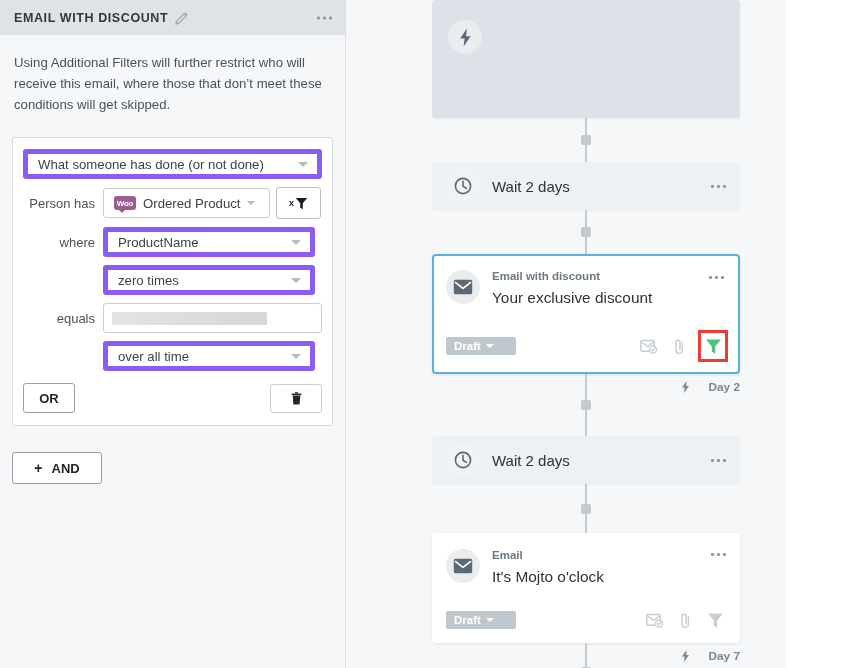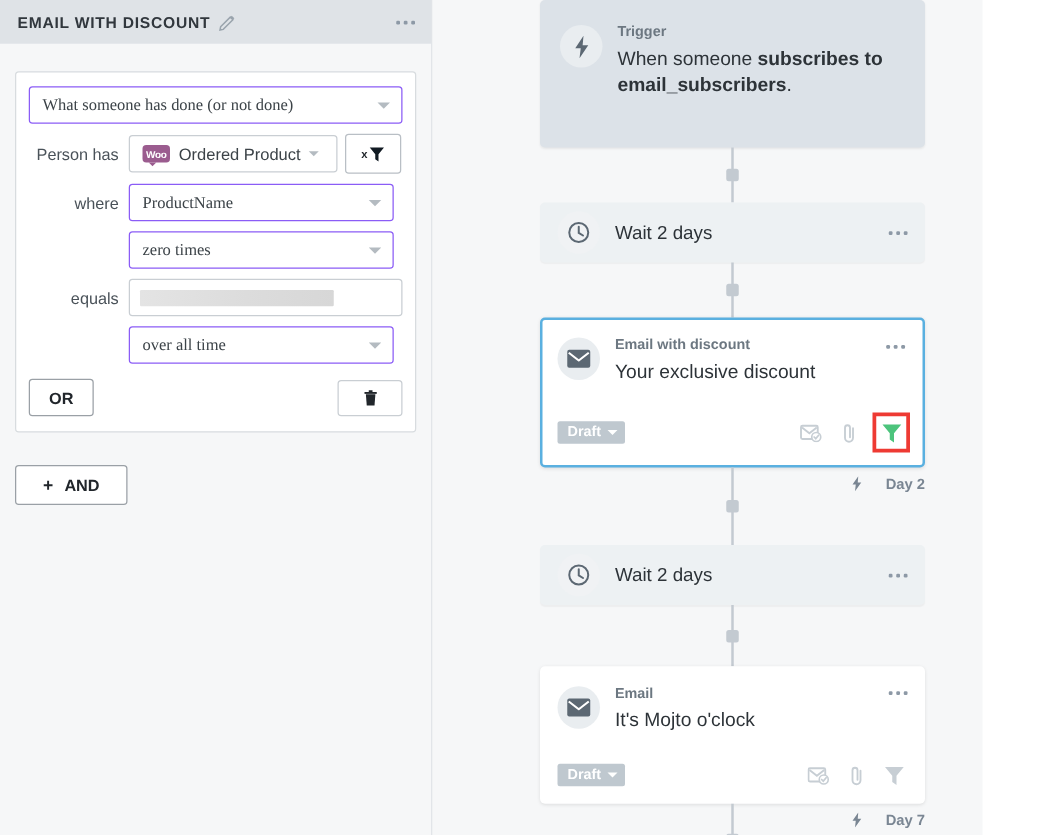--- a/index.html
+++ b/index.html
@@ -62,32 +62,31 @@
     text-align: right;
     padding-right: 8px;
     font-size: 13px;
     color: #4a5259;
     flex: 0 0 80px;
   }
 
   .select {
     position: relative;
     height: 30px;
-    border: 1px solid #8b5cf6;
+    border: 5px solid #8b5cf6;
     border-radius: 3px;
     background: #fff;
     display: flex; align-items: center;
     padding: 0 24px 0 10px;
     font-size: 13.2px;
     color: #3c4348;
     flex: 1 1 auto;
     min-width: 0;
     white-space: nowrap;
     overflow: hidden;
-    font-family: Liberation Serif, serif;
   }
   .select .caret {
     position: absolute; right: 9px; top: 50%; margin-top: -2px;
     width: 0; height: 0;
     border-left: 5px solid transparent;
     border-right: 5px solid transparent;
     border-top: 5px solid #b4bbc1;
   }
   .select-full { width: 100%; }
   .select-wide { width: 212px; flex: 0 0 212px; }
@@ -272,21 +271,21 @@
   .card-footer {
     display: flex; align-items: center; justify-content: space-between;
     margin-top: 22px;
   }
   .draft-badge {
     background: #bfc8cf;
     color: #ffffff;
     font-size: 11.5px;
     font-weight: bold;
     border-radius: 2px;
-    padding: 3px 6px 3px 8px;
+    padding: 3px 22px 3px 8px;
     display: inline-flex; align-items: center; gap: 5px;
   }
   .draft-caret {
     width: 0; height: 0;
     border-left: 4px solid transparent;
     border-right: 4px solid transparent;
     border-top: 4px solid #ffffff;
   }
   .footer-icons { display: flex; align-items: center; gap: 8px; }
   .ficon { width: 22px; height: 22px; display: flex; align-items: center; justify-content: center; }
@@ -344,20 +343,21 @@
           <path d="M9.2 2.7 L10.4 1.5 L12.5 3.6 L11.3 4.8 Z" fill="#9aa4ad"></path>
         </svg>
       </span>
       <span class="panel-kebab">
         <i></i>
         <i></i>
         <i></i>
       </span>
     </div>
 
+    <div class="panel-desc">Using Additional Filters will further restrict who will receive this email, where those that don’t meet these conditions will get skipped.</div>
 
     <div class="filter-card">
 
       <div class="row">
         <div class="select select-full">
           <span>What someone has done (or not done)</span>
           <span class="caret"></span>
         </div>
       </div>
 
@@ -430,26 +430,20 @@
   <div class="canvas">
     <div class="flow">
 
       <div class="node">
         <div class="card card-trigger">
           <div class="card-head">
             <div class="icon-circle">
               <svg width="17" height="19" viewBox="0 0 17 19">
                 <path d="M9.8 0.5 L3.2 10.6 L7.6 10.6 L6.6 18.5 L13.6 8.2 L9.1 8.2 Z" fill="#5c6873"></path>
               </svg>
-            </div>
-            <div class="card-body">
-              <div class="kicker">Trigger</div>
-              <div class="headline">
-                <span>When someone </span><b>subscribes to</b><br><b>email_subscribers</b><span>.</span>
-              </div>
             </div>
           </div>
         </div>
       </div>
 
       <div class="connector">
         <div class="line"></div>
         <div class="dot"></div>
       </div>
 

